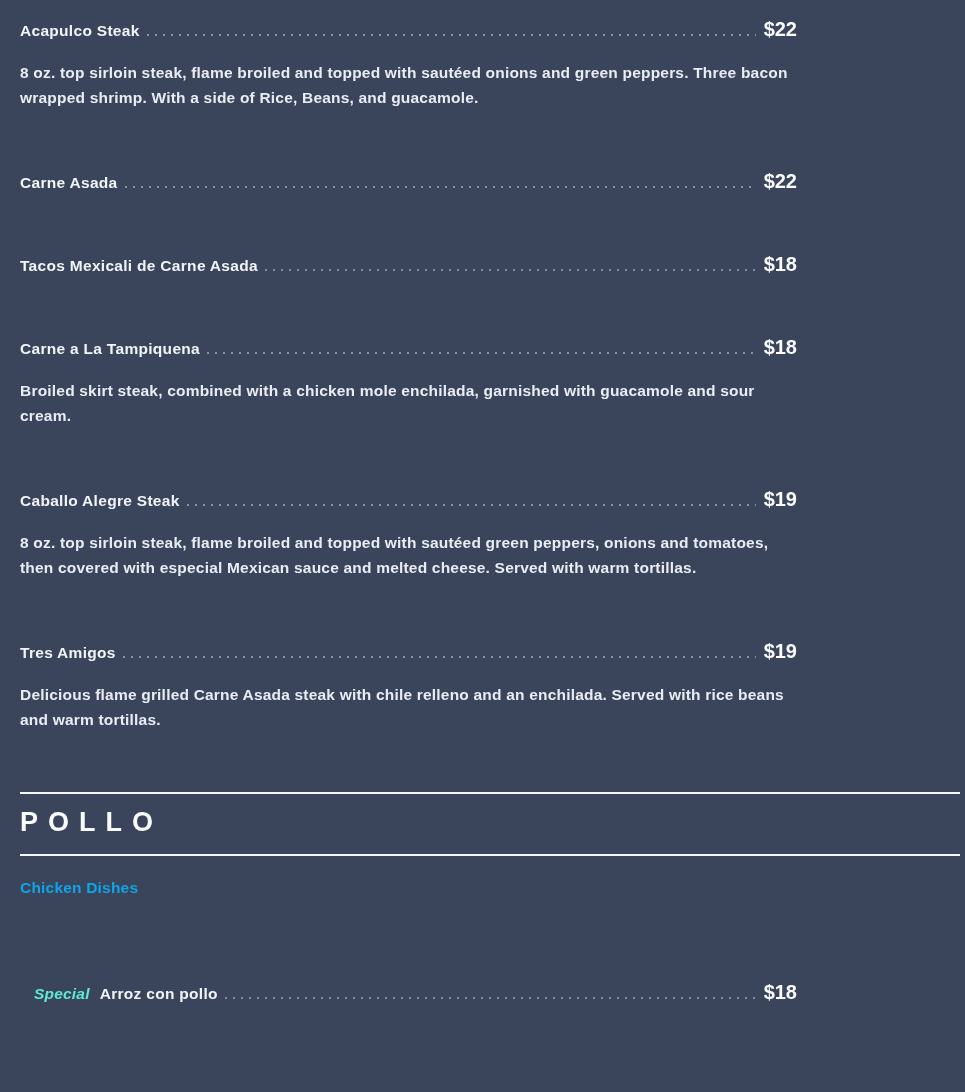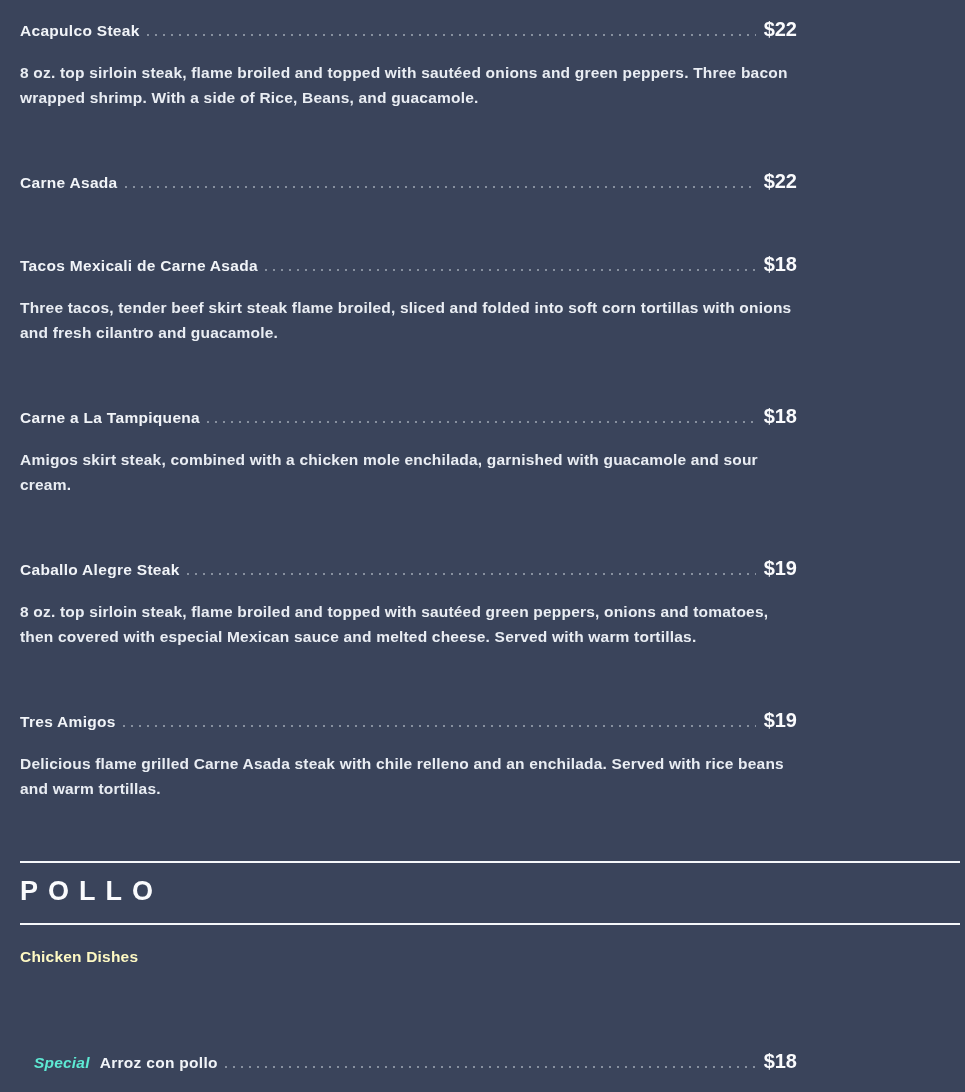--- a/index.html
+++ b/index.html
@@ -67,21 +67,21 @@
     font-weight: 800;
     letter-spacing: 10px;
     color: #fafbfd;
     line-height: 33px;
   }
   .section-subtitle {
     margin-top: 23px;
     font-size: 15.5px;
     font-weight: 700;
     letter-spacing: 0.2px;
-    color: #fef9c3;
+    color: #0ea5e9;
   }
   .special-item { margin-top: 84px; padding-left: 14px; }
   .special-label {
     font-size: 15.5px;
     font-weight: 700;
     font-style: italic;
     letter-spacing: 0.2px;
     color: #5eead4;
     white-space: nowrap;
     margin-right: 10px;
@@ -108,30 +108,29 @@
       <span class="item-price">$22</span>
     </div>
   </div>
 
   <div class="menu-item">
     <div class="item-row">
       <span class="item-name">Tacos Mexicali de Carne Asada</span>
       <span class="dotted-leader"></span>
       <span class="item-price">$18</span>
     </div>
-    <div class="item-desc">Three tacos, tender beef skirt steak flame broiled, sliced and folded into soft corn tortillas with onions and fresh cilantro and guacamole.</div>
   </div>
 
   <div class="menu-item">
     <div class="item-row">
       <span class="item-name">Carne a La Tampiquena</span>
       <span class="dotted-leader"></span>
       <span class="item-price">$18</span>
     </div>
-    <div class="item-desc">Amigos skirt steak, combined with a chicken mole enchilada, garnished with guacamole and sour cream.</div>
+    <div class="item-desc">Broiled skirt steak, combined with a chicken mole enchilada, garnished with guacamole and sour cream.</div>
   </div>
 
   <div class="menu-item">
     <div class="item-row">
       <span class="item-name">Caballo Alegre Steak</span>
       <span class="dotted-leader"></span>
       <span class="item-price">$19</span>
     </div>
     <div class="item-desc">8 oz. top sirloin steak, flame broiled and topped with sautéed green peppers, onions and tomatoes, then covered with especial Mexican sauce and melted cheese. Served with warm tortillas.</div>
   </div>

